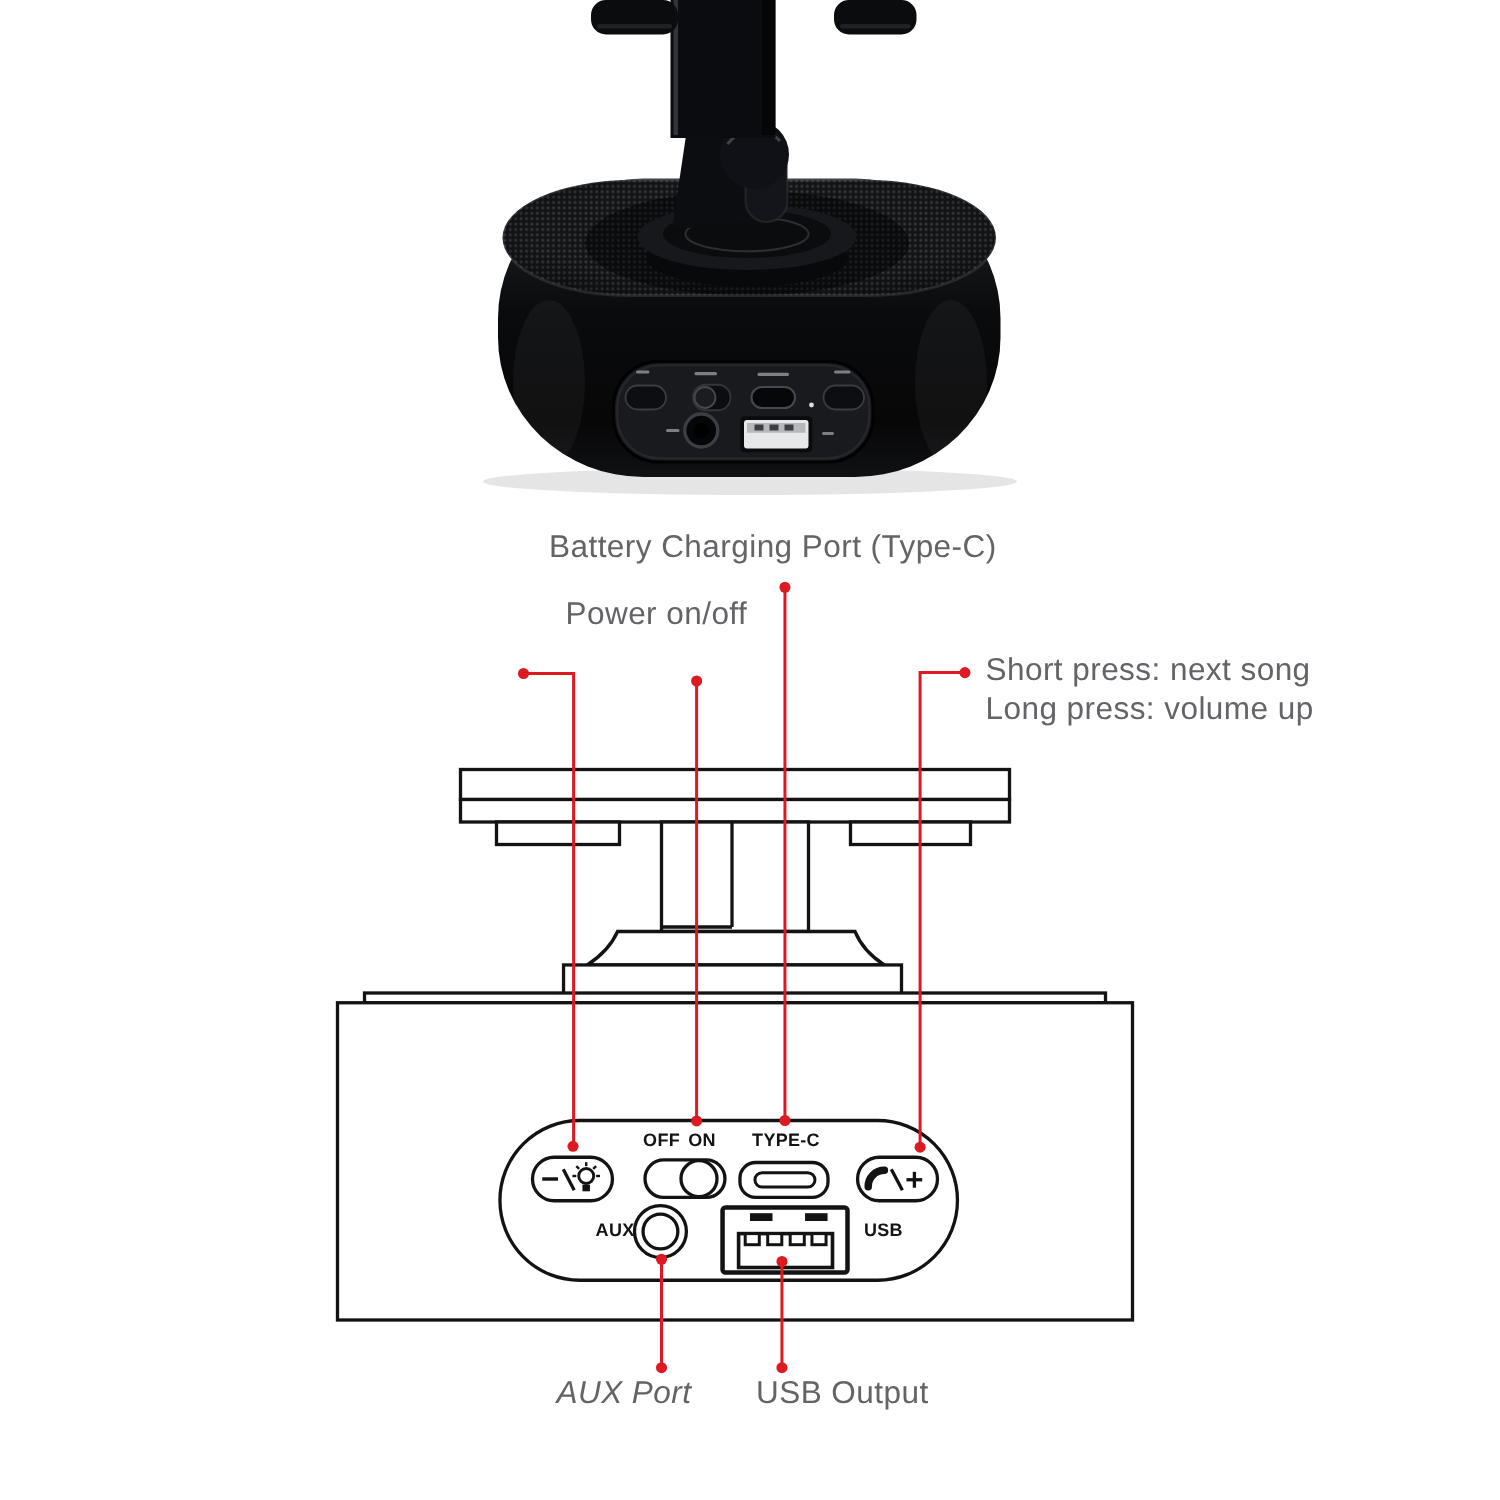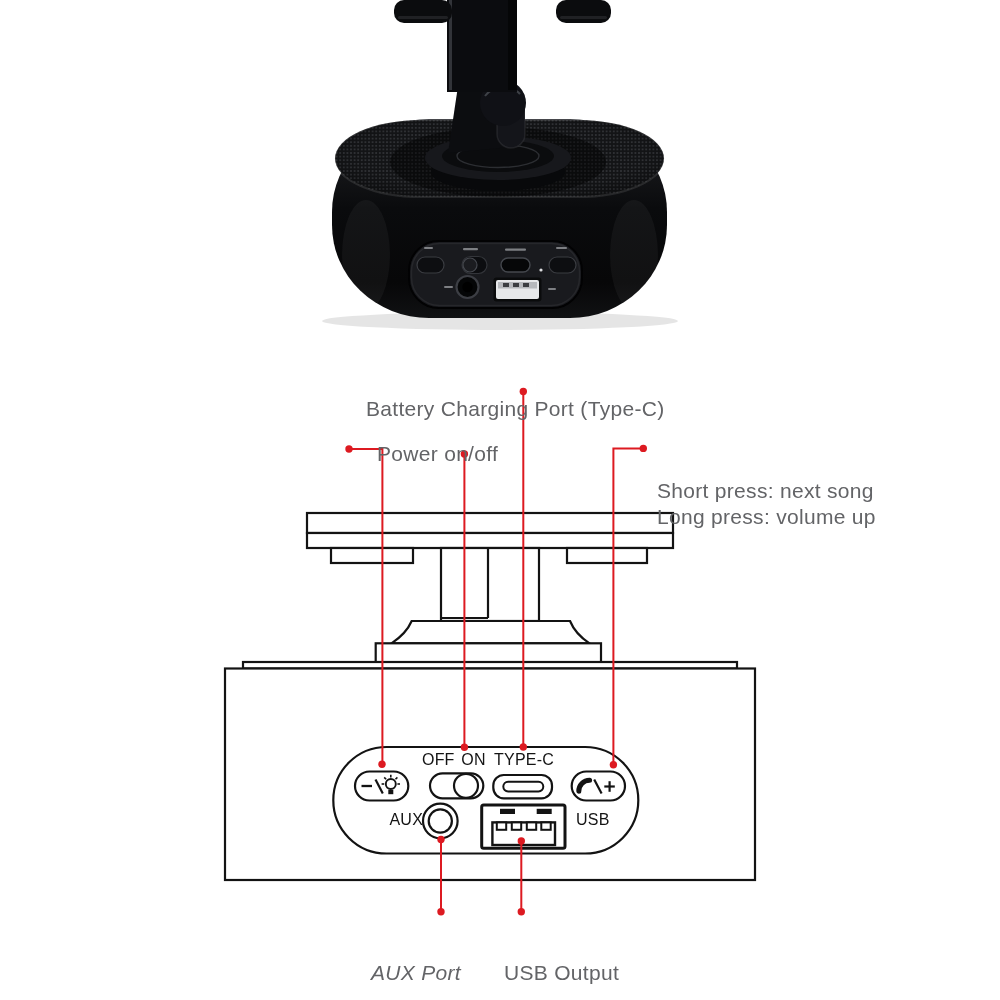--- a/index.html
+++ b/index.html
@@ -3,24 +3,24 @@
 <meta charset="utf-8">
 <style>
   html,body{margin:0;padding:0;background:#ffffff;}
   .stage{
     position:relative;width:1000px;height:1000px;background:#ffffff;
     font-family:"Liberation Sans", sans-serif;overflow:hidden;
   }
   .layer{position:absolute;left:0;top:0;}
   .ann{
     position:absolute;color:#636467;font-size:21px;line-height:26px;
-    letter-spacing:.3px;white-space:nowrap;z-index:3;margin-top:44px;
+    letter-spacing:.3px;white-space:nowrap;z-index:3;
   }
   .plabel{
-    position:absolute;color:#141414;font-weight:normal;font-size:16px;
+    position:absolute;color:#141414;font-weight:bold;font-size:12px;
     line-height:16px;letter-spacing:.2px;white-space:nowrap;z-index:3;
   }
   #ann-battery{left:366px;top:352px;}
   #ann-power{left:377px;top:397px;}
   #ann-left{left:103px;top:436px;}
   #ann-right{left:657px;top:434px;}
   #ann-aux{left:371px;top:916px;font-style:italic;}
   #ann-usb{left:504px;top:916px;}
   #pl-offon{left:422px;top:752px;width:62px;text-align:center;word-spacing:2px;}
   #pl-typec{left:493px;top:752px;width:62px;text-align:center;}

